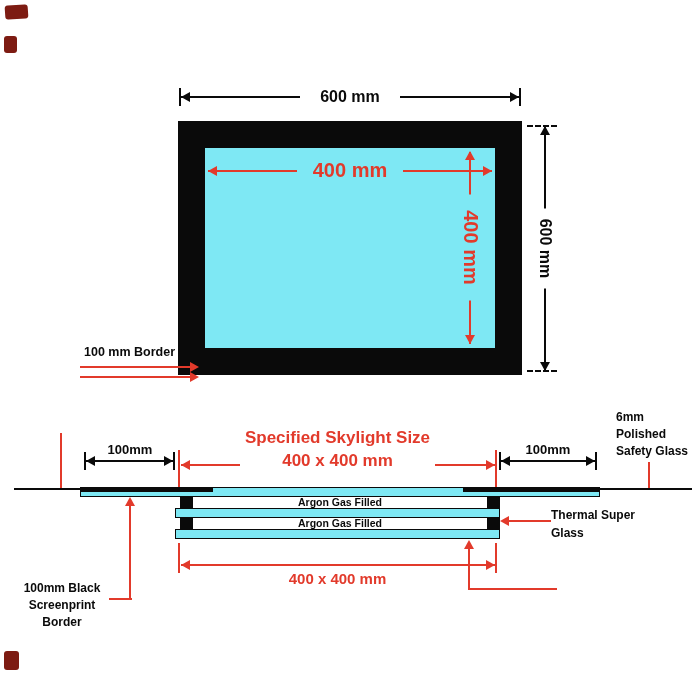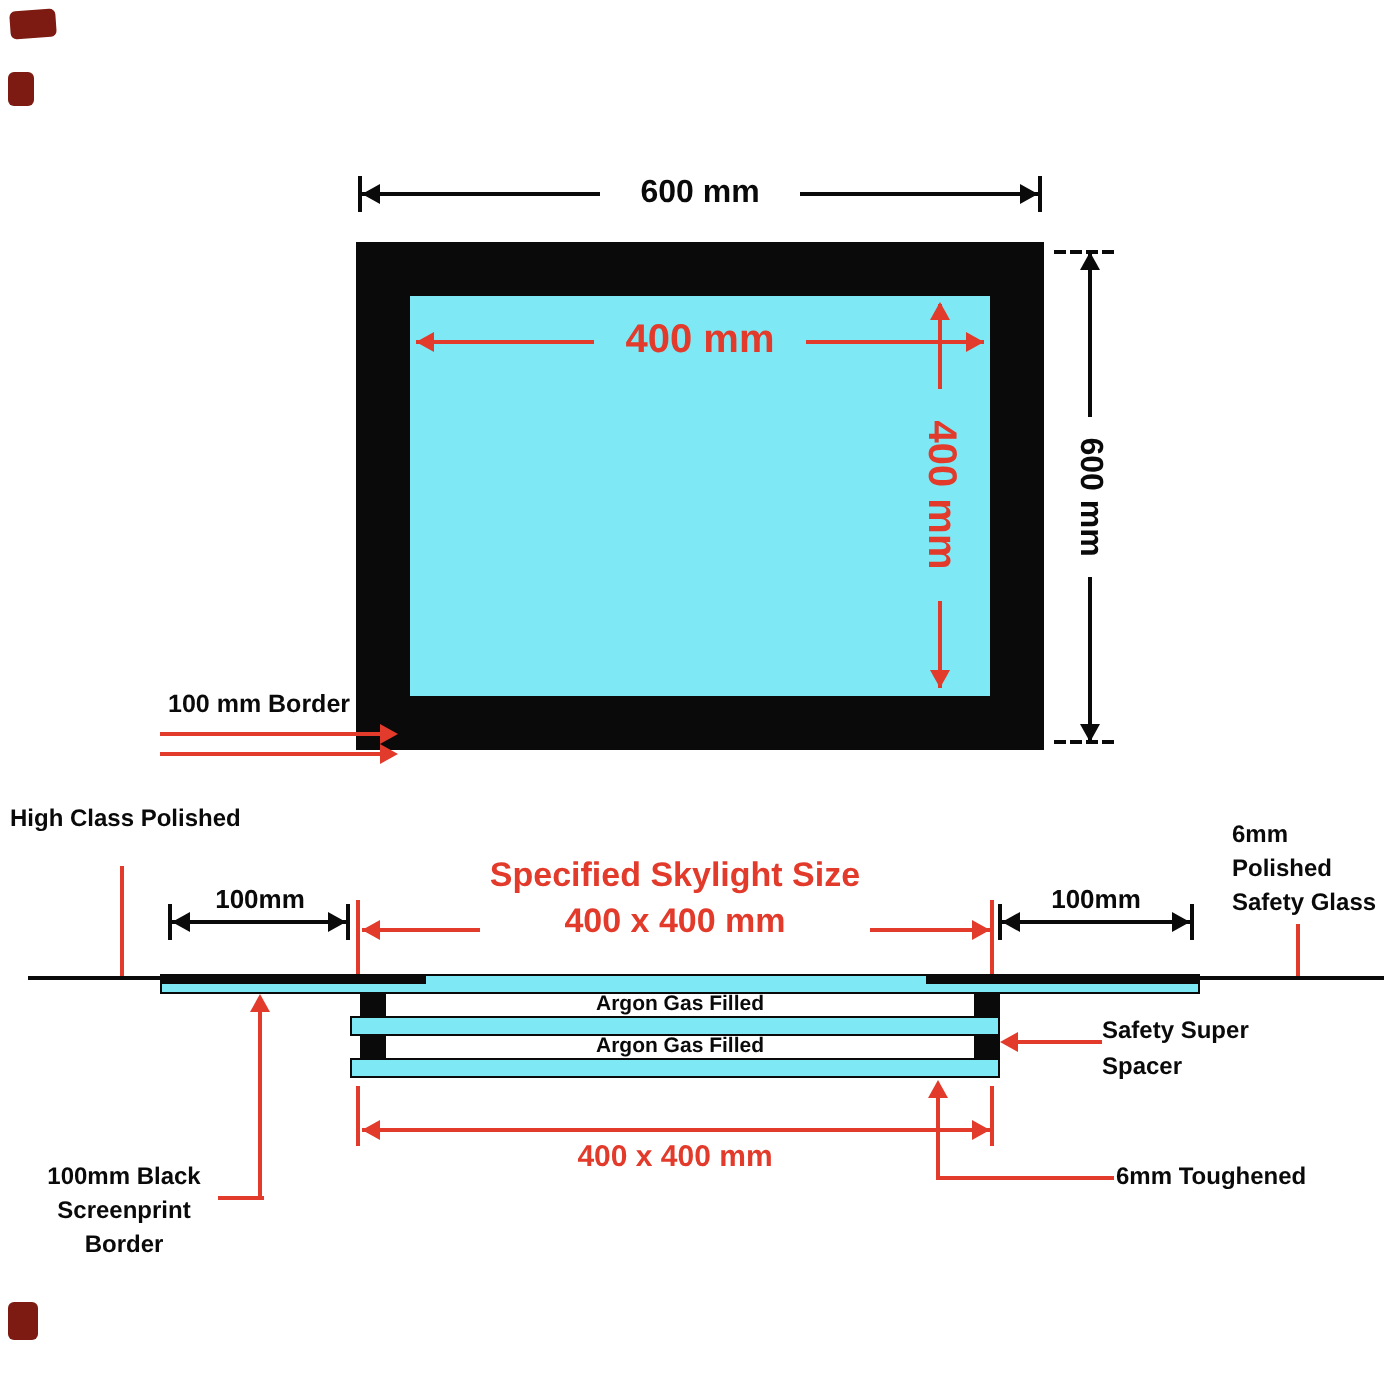--- a/index.html
+++ b/index.html
@@ -124,48 +124,46 @@
     <div class="pane" style="left:175px;top:529px;width:325px;height:10px;z-index:1;"></div>
 
     <div class="vl redline" style="left:178px;top:543px;height:30px;"></div>
     <div class="vl redline" style="left:495px;top:543px;height:30px;"></div>
     <div class="hl redline" style="left:181px;top:564px;width:314px;"></div>
     <div class="arr red left" style="left:181px;top:560px;"></div>
     <div class="arr red right" style="left:486px;top:560px;"></div>
     <div class="dim" style="left:255px;top:570px;width:165px;font-size:15px;color:var(--red);">400 x 400 mm</div>
 
     <div class="note" style="left:5px;top:401px;width:125px;line-height:16px;">
-      <div>High Class Polished</div>
     </div>
     <div class="vl redline" style="left:60px;top:433px;height:55px;z-index:3;"></div>
 
     <div class="note center" style="left:616px;top:409px;width:80px;">
       <div>6mm</div>
       <div>Polished</div>
       <div>Safety Glass</div>
     </div>
     <div class="vl redline" style="left:648px;top:462px;height:26px;z-index:3;"></div>
 
     <div class="note center" style="left:551px;top:506px;width:106px;line-height:18px;">
-      <div>Safety Super</div>
-      <div>Spacer</div>
+      <div>Thermal Super</div>
+      <div>Glass</div>
     </div>
     <div class="hl redline" style="left:508px;top:520px;width:43px;z-index:3;"></div>
     <div class="arr red left" style="left:500px;top:516px;z-index:3;"></div>
 
     <div class="note" style="left:12px;top:580px;width:100px;text-align:center;">
       <div>100mm Black</div>
       <div>Screenprint</div>
       <div>Border</div>
     </div>
     <div class="hl redline" style="left:109px;top:598px;width:23px;z-index:3;"></div>
     <div class="vl redline" style="left:129px;top:505px;height:95px;z-index:3;"></div>
     <div class="arr red up" style="left:125px;top:497px;z-index:3;"></div>
 
     <div class="note" style="left:558px;top:580px;width:125px;">
-      <div>6mm Toughened</div>
     </div>
     <div class="arr red up" style="left:464px;top:540px;z-index:3;"></div>
     <div class="vl redline" style="left:468px;top:548px;height:42px;z-index:3;"></div>
     <div class="hl redline" style="left:469px;top:588px;width:88px;z-index:3;"></div>
   </div>
 
 </div>
 
 </body></html>

